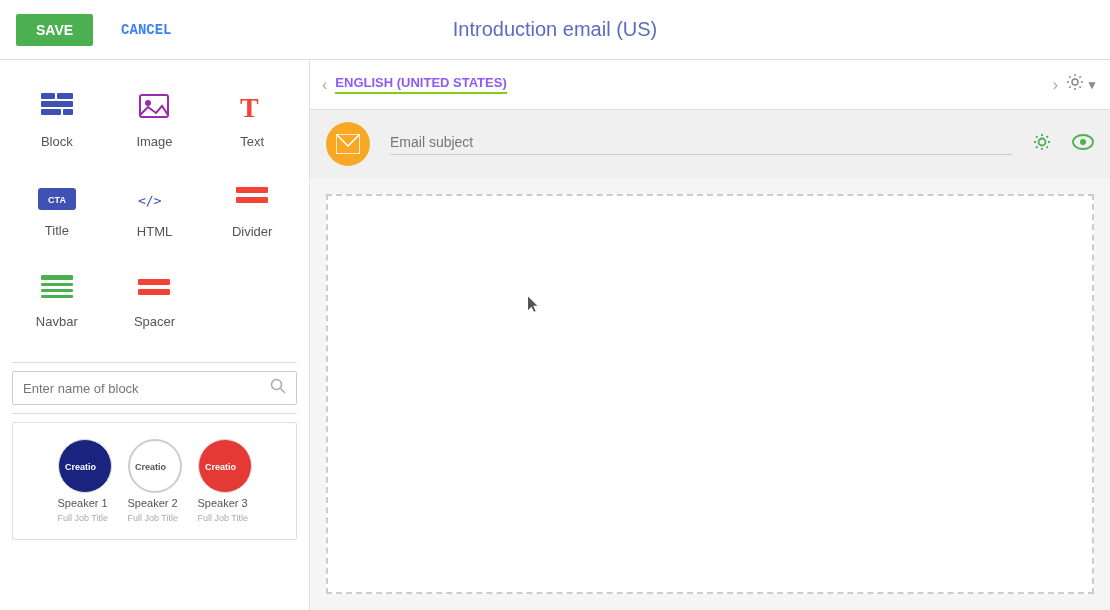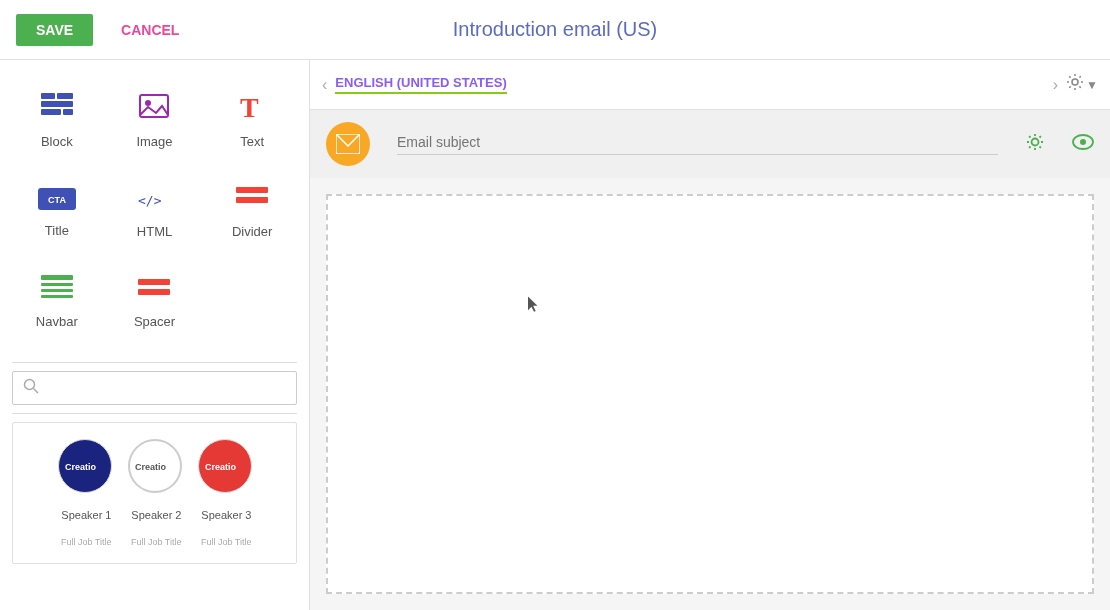--- a/index.html
+++ b/index.html
@@ -21,24 +21,25 @@
       padding: 8px 20px;
       font-size: 14px;
       font-weight: bold;
       cursor: pointer;
       border-radius: 2px;
       margin-right: 28px;
     }
     .cancel-btn {
       background: none;
       border: none;
-      color: #ec4899;
+      color: #3b82f6;
       font-size: 14px;
       cursor: pointer;
       font-weight: bold;
+      font-family: Liberation Mono, monospace;
     }
     .page-title {
       position: absolute;
       left: 50%;
       transform: translateX(-50%);
       font-size: 20px;
       color: #5c6bc0;
       font-weight: normal;
     }
 
@@ -129,24 +130,24 @@
       background: #fff;
       display: flex;
       gap: 16px;
       justify-content: center;
       align-items: flex-end;
     }
 
     .speaker-item {
       display: flex;
       flex-direction: column;
-      align-items: flex-end;
+      align-items: flex-start;
       font-size: 10px;
       color: #888;
-      gap: 16px;
+      gap: 4px;
     }
     .speaker-avatar {
       width: 54px;
       height: 54px;
       border-radius: 50%;
       display: flex;
       align-items: center;
       justify-content: center;
       font-size: 10px;
       font-weight: bold;
@@ -214,21 +215,21 @@
       font-size: 12px;
       cursor: pointer;
     }
 
     
     .email-subject-area {
       display: flex;
       align-items: center;
       background: #f0f0f0;
       padding: 12px 16px;
-      gap: 27px;
+      gap: 20px;
     }
     .email-icon-circle {
       width: 44px;
       height: 44px;
       border-radius: 50%;
       background: #f9a825;
       display: flex;
       align-items: center;
       justify-content: center;
       color: white;
@@ -372,20 +373,21 @@
           </svg>
         </span>
         <span class="label">Spacer</span>
       </div>
 
     </div>
 
     <hr class="sidebar-divider">
 
     <div class="search-container">
+      <input class="search-input" type="text" placeholder="Enter name of block" style="">
       <span class="search-icon">
         <svg width="16" height="16" viewBox="0 0 16 16">
           <circle cx="6.5" cy="6.5" r="5" fill="none" stroke="#aaa" stroke-width="1.5"></circle>
           <line x1="10.5" y1="10.5" x2="15" y2="15" stroke="#aaa" stroke-width="1.5"></line>
         </svg>
       </span>
     </div>
 
     <hr class="sidebar-divider">
 

